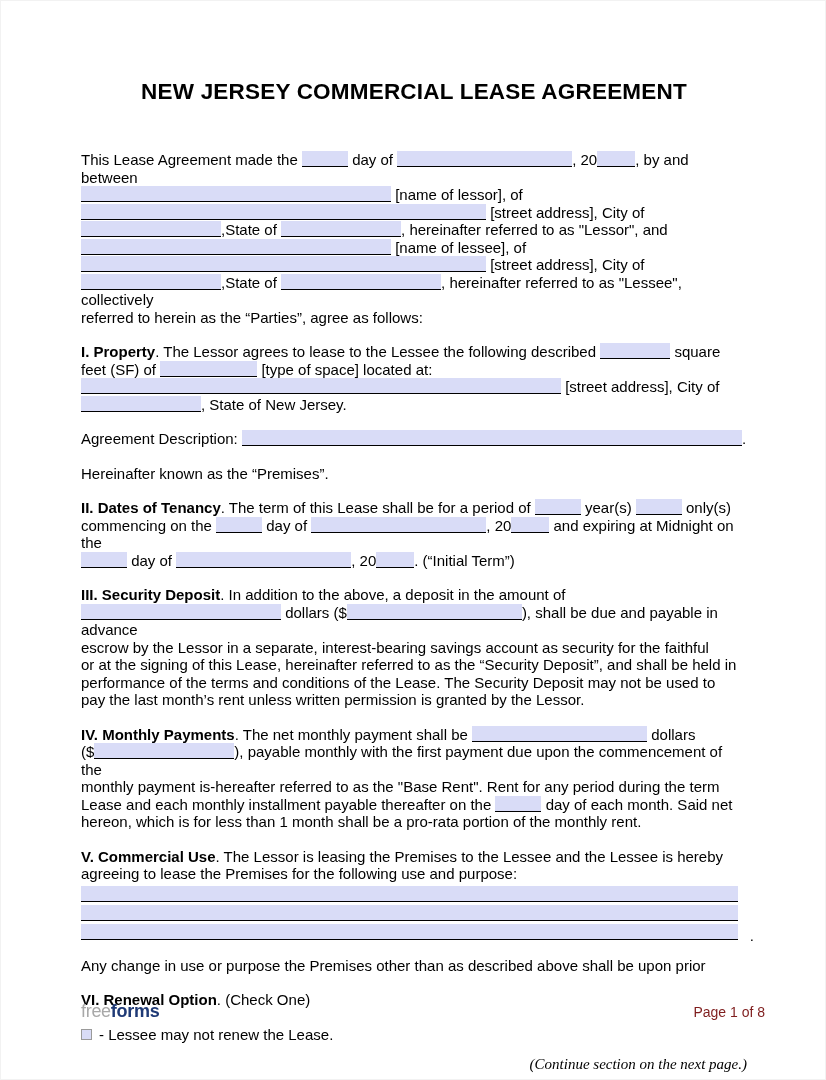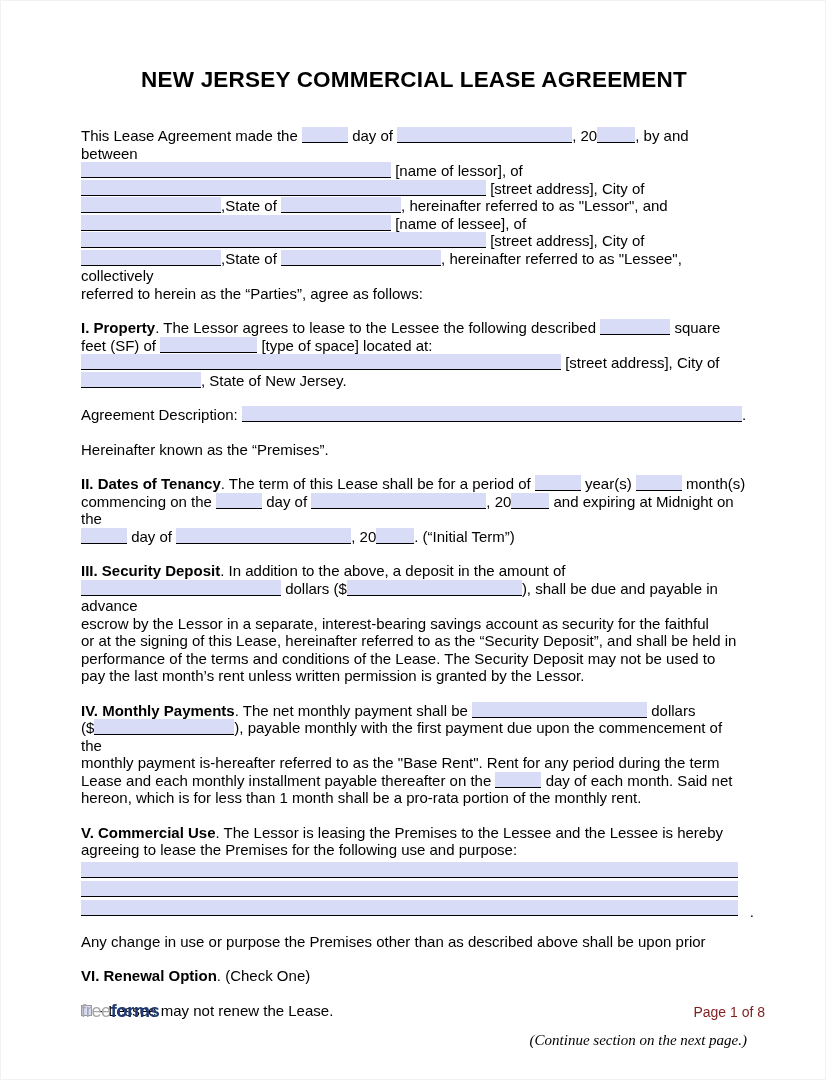--- a/index.html
+++ b/index.html
@@ -27,21 +27,21 @@
     top: 0;
     width: 666px;
   }
 
   
   .doc-title {
     text-align: center;
     font-size: 22.5px;
     font-weight: bold;
     letter-spacing: 0.2px;
-    margin: 4px;
+    margin: 16px;
     padding-top: 61px;
     line-height: 1.2;
     white-space: nowrap;
   }
 
   
   .body-block {
     padding-top: 30px;
   }
   p.para {
@@ -203,21 +203,21 @@
 
       <p class="para"><span>Agreement Description:</span> <span class="blank desc"></span><span>.</span></p>
 
       <div class="gap"></div>
 
       <p class="para">Hereinafter known as the “Premises”.</p>
 
       <div class="gap"></div>
 
       <div>
-        <p class="para"><b class="sec">II. Dates of Tenancy</b><span>. The term of this Lease shall be for a period of</span> <span class="blank xs"></span> <span>year(s)</span> <span class="blank xs"></span> <span>month(s)</span></p>
+        <p class="para"><b class="sec">II. Dates of Tenancy</b><span>. The term of this Lease shall be for a period of</span> <span class="blank xs"></span> <span>year(s)</span> <span class="blank xs"></span> <span>only(s)</span></p>
 
         <p class="para"><span>commencing on the</span> <span class="blank xs"></span> <span>day of</span> <span class="blank lgp"></span><span>, 20</span><span class="blank tiny"></span> <span>and expiring at Midnight on the</span></p>
 
         <p class="para"><span class="blank xs"></span> <span>day of</span> <span class="blank lgp"></span><span>, 20</span><span class="blank tiny"></span><span>. (“Initial Term”)</span></p>
       </div>
 
       <div class="gap"></div>
 
       <div>
         <p class="para"><b class="sec">III. Security Deposit</b><span>. In addition to the above, a deposit in the amount of</span></p>

